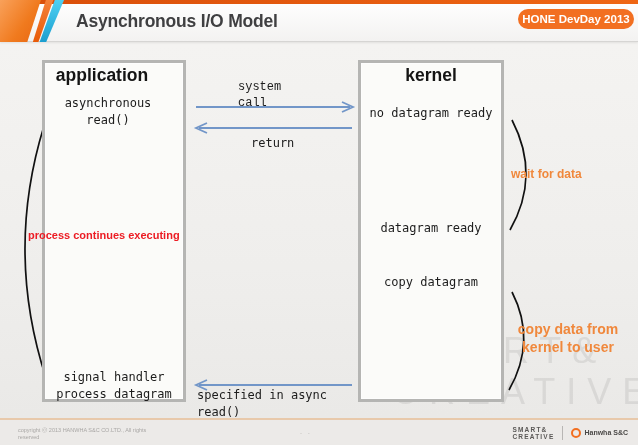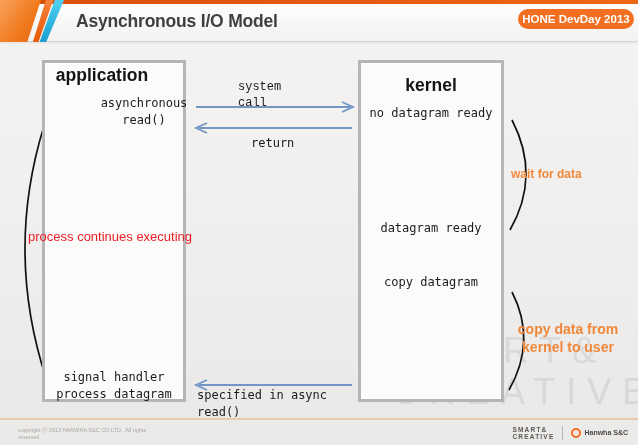--- a/index.html
+++ b/index.html
@@ -43,21 +43,21 @@
   .kernel-box { left:358px; top:60px; width:146px; height:342px; }
   .box-title { position:absolute; text-align:center; font-size:17.5px;
     font-weight:bold; color:#141414; }
   .mono { font-family:"DejaVu Sans Mono", monospace; color:#1c1c1c;
     font-size:12px; line-height:17px; }
   .pre { white-space:pre-line; }
   .ctr { text-align:center; }
   .lbl { position:absolute; }
   
   .red-note { position:absolute; left:28px; top:229px; color:#ec1c24;
-    font-size:13px; font-weight:normal; white-space:nowrap; }
+    font-size:11px; font-weight:bold; white-space:nowrap; }
   .orange-note { position:absolute; color:#f0883c; font-weight:bold; }
   .wait-note { left:511px; top:167px; font-size:12px; white-space:nowrap; }
   .copy-note { left:502px; top:320px; width:132px; font-size:14px;
     line-height:18px; text-align:center; }
   
   .watermark { position:absolute; left:392px; top:330px;
     font-size:36px; letter-spacing:11px; line-height:41px;
     color:rgba(125,125,125,0.16); white-space:pre-line; font-weight:400; }
   
   .arrow-layer { position:absolute; left:0; top:0; pointer-events:none; }
@@ -124,27 +124,27 @@
 
     <path d="M44,126 Q5,252 46,378" stroke="#111" stroke-width="1.7" fill="none"></path>
 
     <path d="M512,120 Q541,176 510,230" stroke="#111" stroke-width="1.7" fill="none"></path>
 
     <path d="M512,292 Q537,341 509,390" stroke="#111" stroke-width="1.7" fill="none"></path>
   </svg>
 
   <div class="box app-box"></div>
   <div class="box-title lbl" style="left:42px; top:65px; width:120px;">application</div>
-  <div class="lbl mono pre ctr" style="left:42px; top:95px; width:132px;margin-left:36px;">asynchronous
+  <div class="lbl mono pre ctr" style="left:42px; top:95px; width:132px;">asynchronous
 read()</div>
   <div class="lbl mono pre ctr" style="left:42px; top:369px; width:144px;">signal handler
 process datagram</div>
 
   <div class="box kernel-box"></div>
-  <div class="box-title lbl" style="left:358px; top:65px; width:146px;margin-top:10px;">kernel</div>
+  <div class="box-title lbl" style="left:358px; top:65px; width:146px;">kernel</div>
   <div class="lbl mono ctr" style="left:358px; top:105px; width:146px;">no datagram ready</div>
   <div class="lbl mono ctr" style="left:358px; top:220px; width:146px;">datagram ready</div>
   <div class="lbl mono ctr" style="left:358px; top:274px; width:146px;">copy datagram</div>
 
   <div class="lbl mono pre" style="left:238px; top:79px; line-height:16px;font-family:Liberation Mono, monospace;">system
 call</div>
   <div class="lbl mono" style="left:251px; top:135px;">return</div>
   <div class="lbl mono pre" style="left:197px; top:387px;">specified in async
 read()</div>
 

